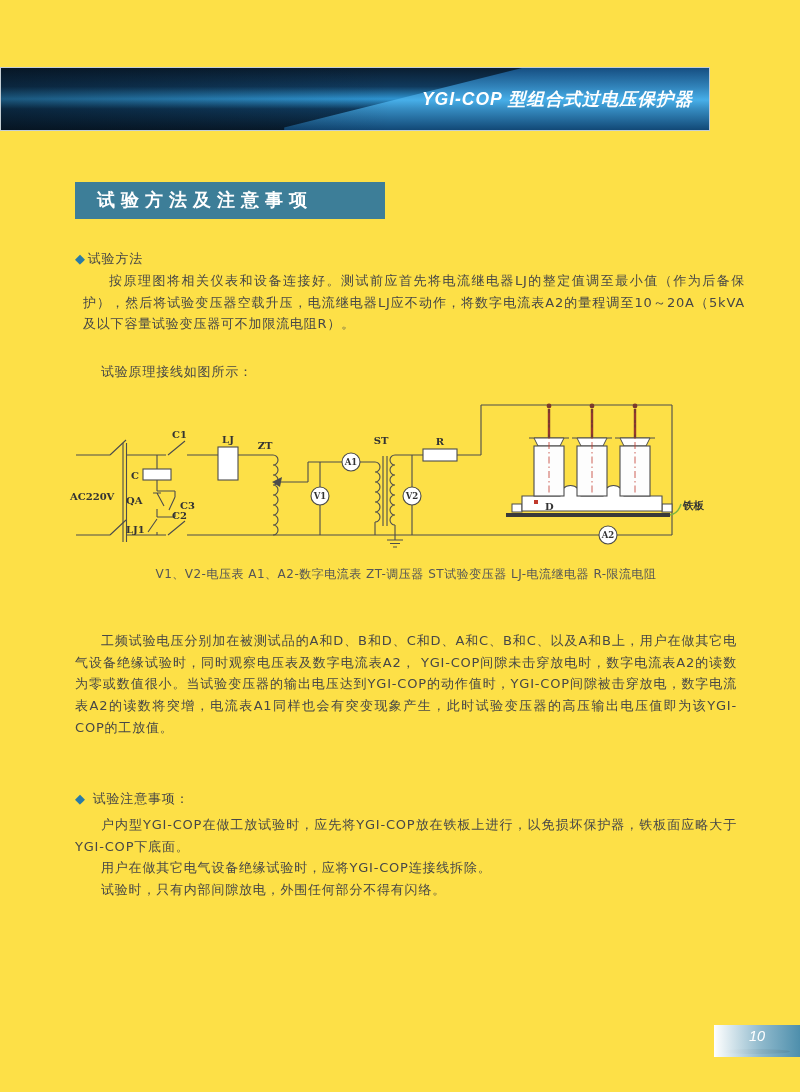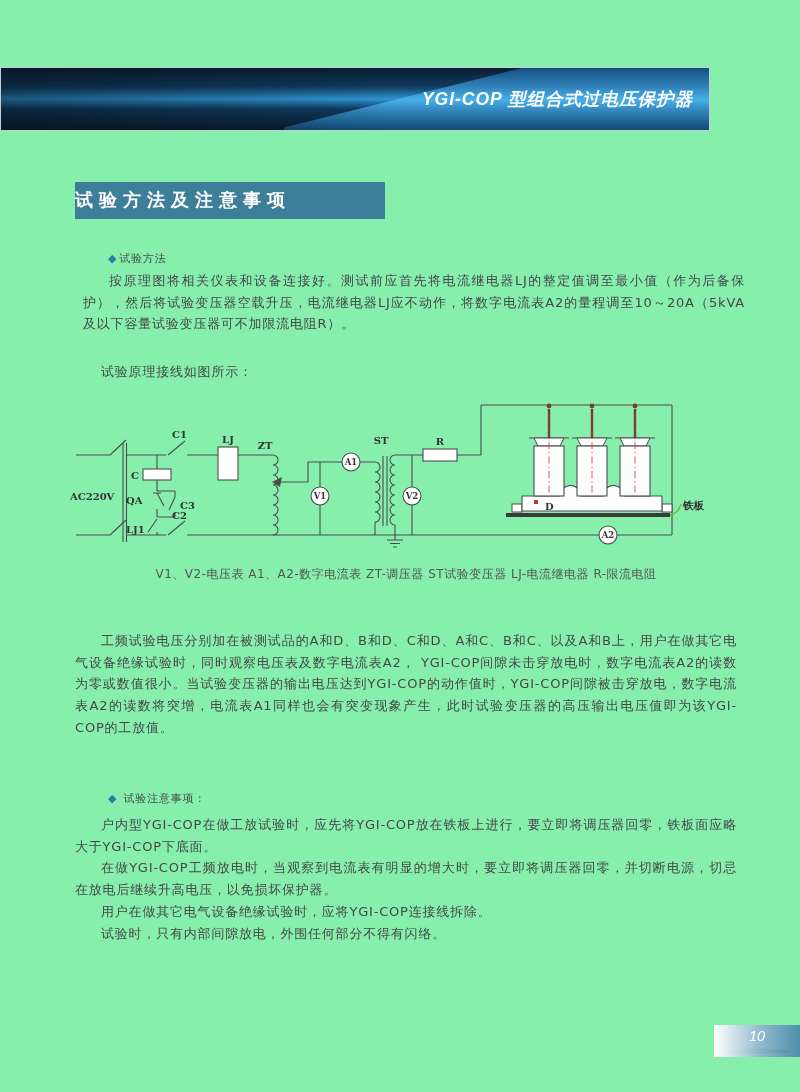--- a/index.html
+++ b/index.html
@@ -1,19 +1,19 @@
 <!DOCTYPE html>
 <html><head>
 <meta charset="utf-8">
 <style>
   * { margin:0; padding:0; box-sizing:border-box; }
   html,body { background:#e8e8e8; }
   .page {
     position:relative; width:800px; height:1092px; margin:0 auto;
-    background:#86efac; overflow:hidden;
+    background:#fde047; overflow:hidden;
     font-family:"DejaVu Sans", sans-serif; color:#454545;
   }
 
   
   .banner {
     position:absolute; left:0; top:67px; width:710px; height:64px;
     border:1px solid #c4ced4;
     background:linear-gradient(180deg,#0a1e31 0%,#103a5d 30%,#2f95d2 50%,#0f3a5d 66%,#081a2b 100%);
     overflow:hidden;
   }
@@ -33,29 +33,30 @@
     letter-spacing:1px; white-space:nowrap;
     font-family:"Liberation Sans", sans-serif;
   }
 
   
   .section-title {
     position:absolute; left:75px; top:182px; width:310px; height:37px;
     background:#3d7e98; color:#ffffff;
     font-family:"Liberation Serif", serif; font-weight:bold;
     font-size:18px; letter-spacing:6px; line-height:36px;
+    padding-left:22px;
   }
 
   
   .tblock {
     position:absolute; left:75px; width:662px;
     font-size:13px; line-height:21.7px; letter-spacing:.8px;
     text-align:justify; color:#474747;
   }
-  .bullet-head { font-size:11px; color:#474747; white-space:nowrap;margin-left:33px; }
+  .bullet-head { font-size:13px; color:#474747; white-space:nowrap; }
   .bullet-head .diamond { color:#2a7ba6; margin-right:2px; }
   .indent { text-indent:2em; }
   .note-item { text-indent:2em; }
 
   .caption {
     position:absolute; left:75px; top:566px; width:662px;
     font-size:12px; color:#565656; text-align:center; letter-spacing:.5px;
     white-space:nowrap;
   }
 
@@ -212,22 +213,21 @@
 
   <div class="caption">V1、V2-电压表 A1、A2-数字电流表 ZT-调压器 ST试验变压器 LJ-电流继电器 R-限流电阻</div>
 
   <p class="tblock indent" style="top:630px;">工频试验电压分别加在被测试品的A和D、B和D、C和D、A和C、B和C、以及A和B上，用户在做其它电气设备绝缘试验时，同时观察电压表及数字电流表A2， YGI-COP间隙未击穿放电时，数字电流表A2的读数为零或数值很小。当试验变压器的输出电压达到YGI-COP的动作值时，YGI-COP间隙被击穿放电，数字电流表A2的读数将突增，电流表A1同样也会有突变现象产生，此时试验变压器的高压输出电压值即为该YGI-COP的工放值。</p>
 
   <div class="tblock bullet-head" style="top:788px;">
     <span class="diamond">◆</span> <span>试验注意事项：</span>
   </div>
 
   <div class="tblock" style="top:814px;">
-    <p class="note-item">户内型YGI-COP在做工放试验时，应先将YGI-COP放在铁板上进行，要立即将调压器回零，铁板面应略大于YGI-COP下底面。</p>
-    <p class="note-item">在做YGI-COP工频放电时，当观察到电流表有明显的增大时，要立即将调压器回零，并切断电源，切忌在放电后继续升高电压，以免损坏保护器。</p>
+    <p class="note-item">户内型YGI-COP在做工放试验时，应先将YGI-COP放在铁板上进行，以免损坏保护器，铁板面应略大于YGI-COP下底面。</p>
     <p class="note-item">用户在做其它电气设备绝缘试验时，应将YGI-COP连接线拆除。</p>
     <p class="note-item">试验时，只有内部间隙放电，外围任何部分不得有闪络。</p>
   </div>
 
   <div class="pagenum-strip">
     <div class="num">10</div>
   </div>
   <div class="pagenum-shadow"></div>
 
 </div>

